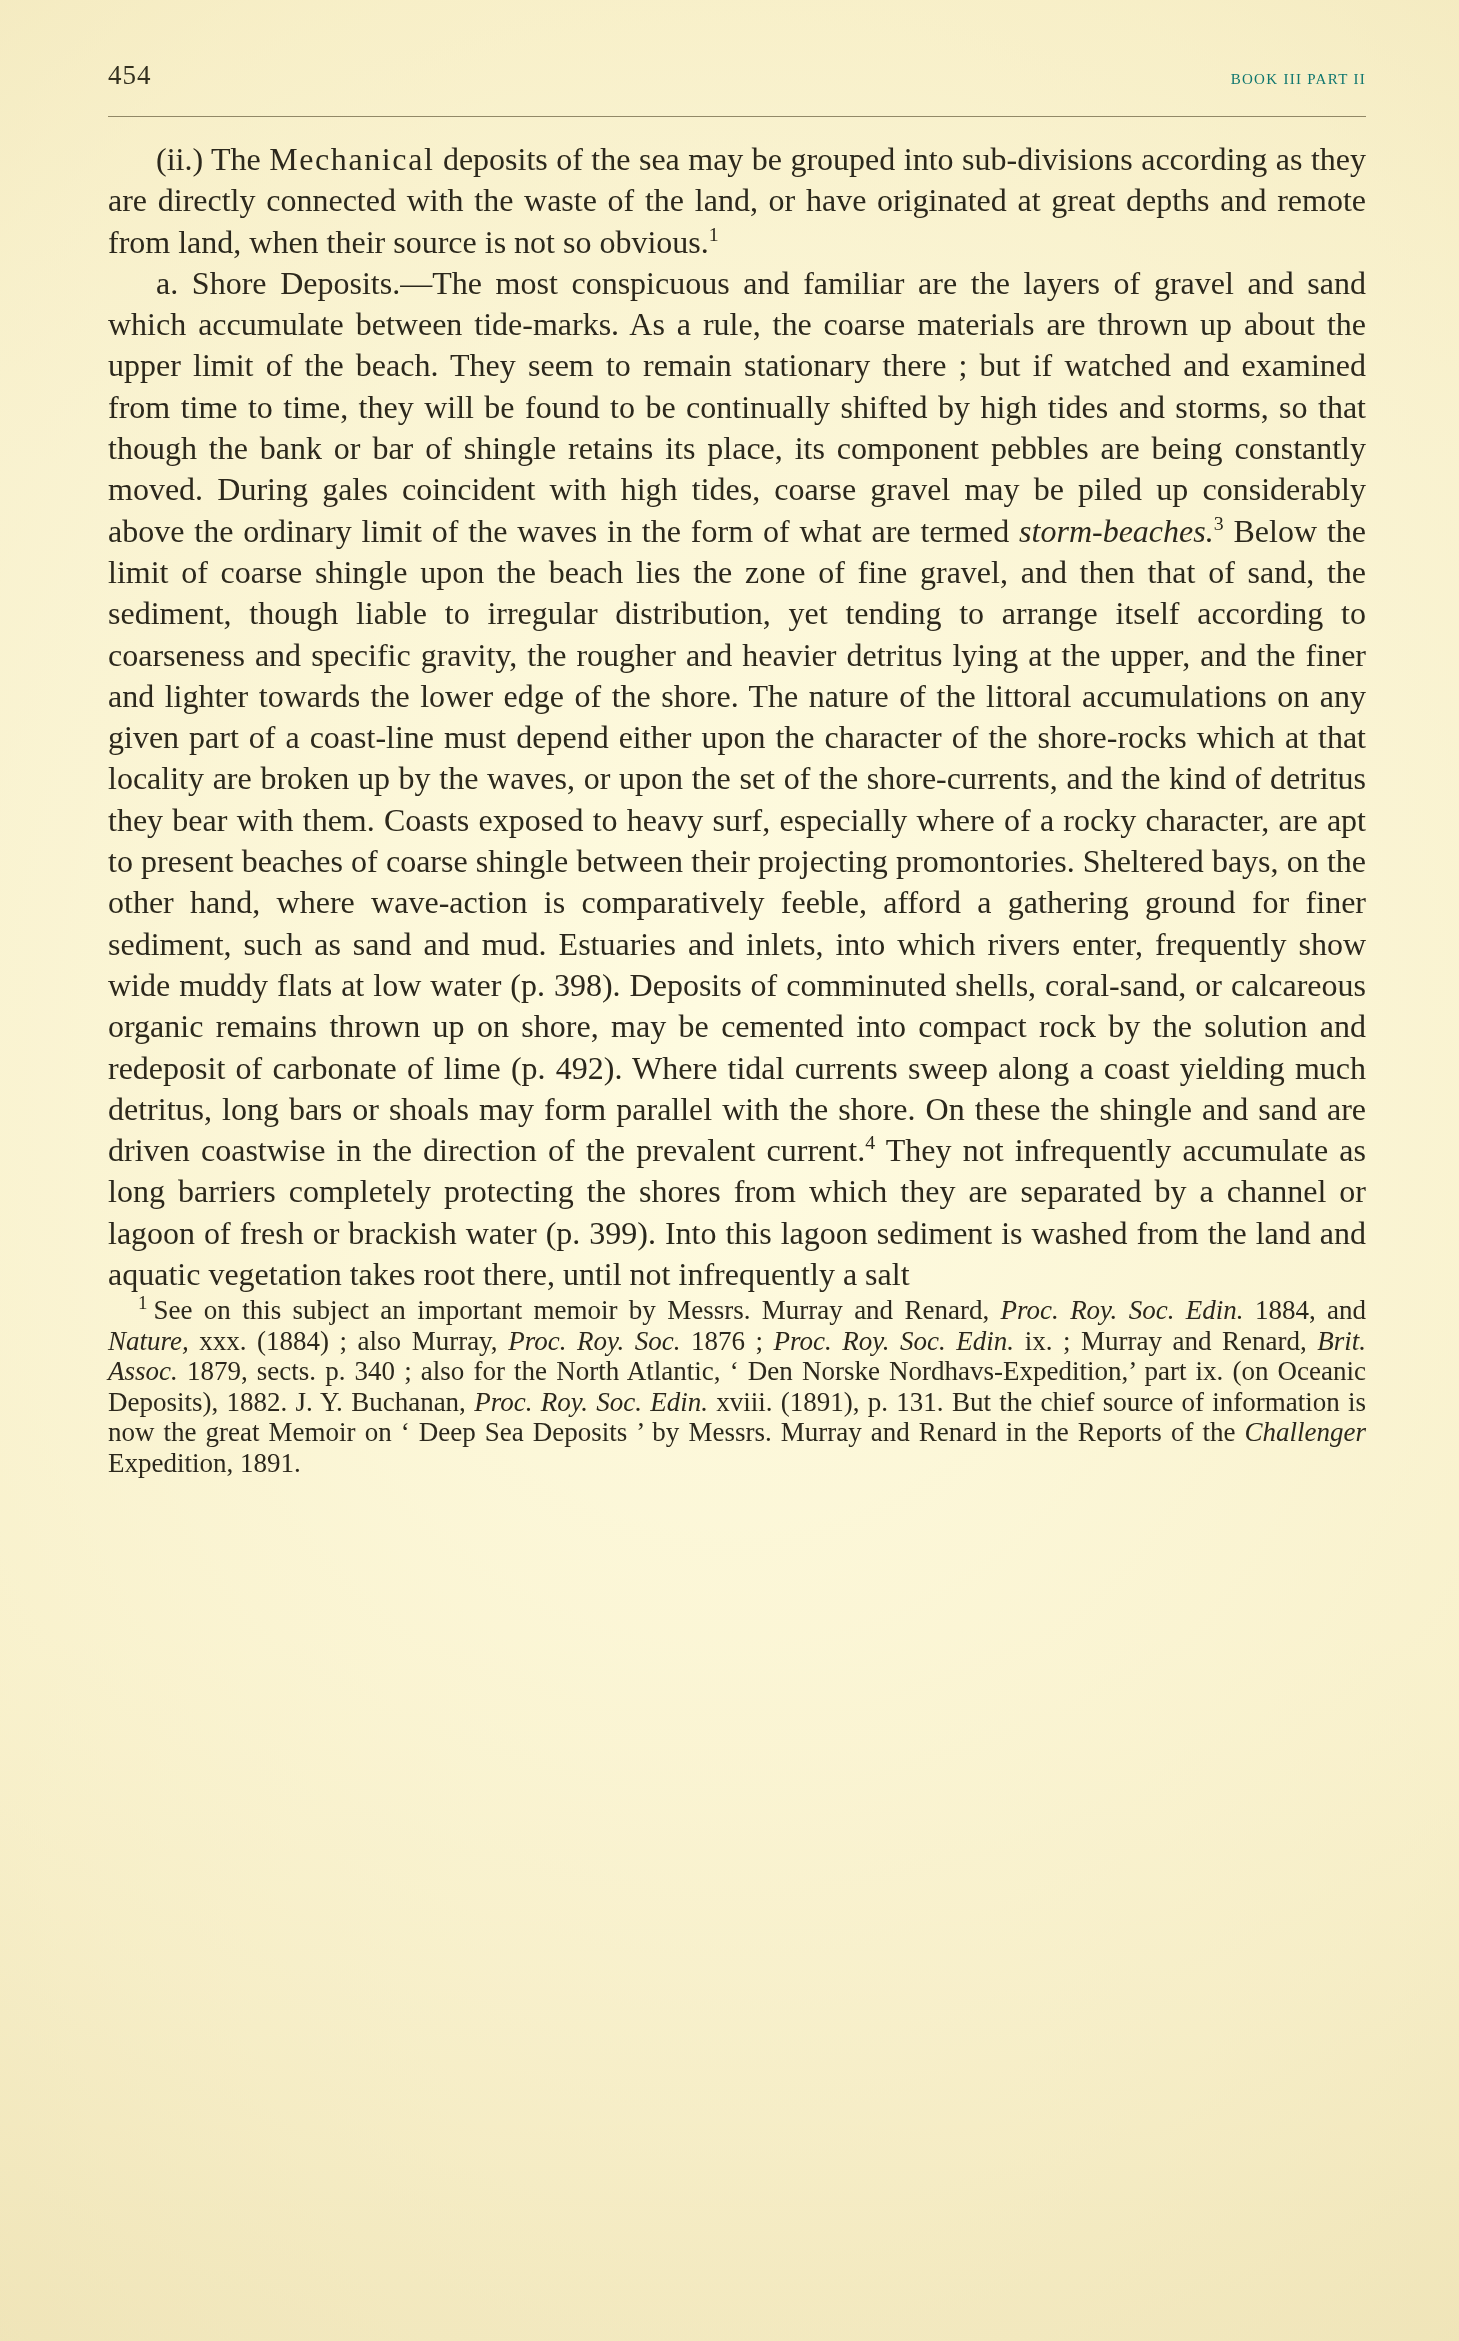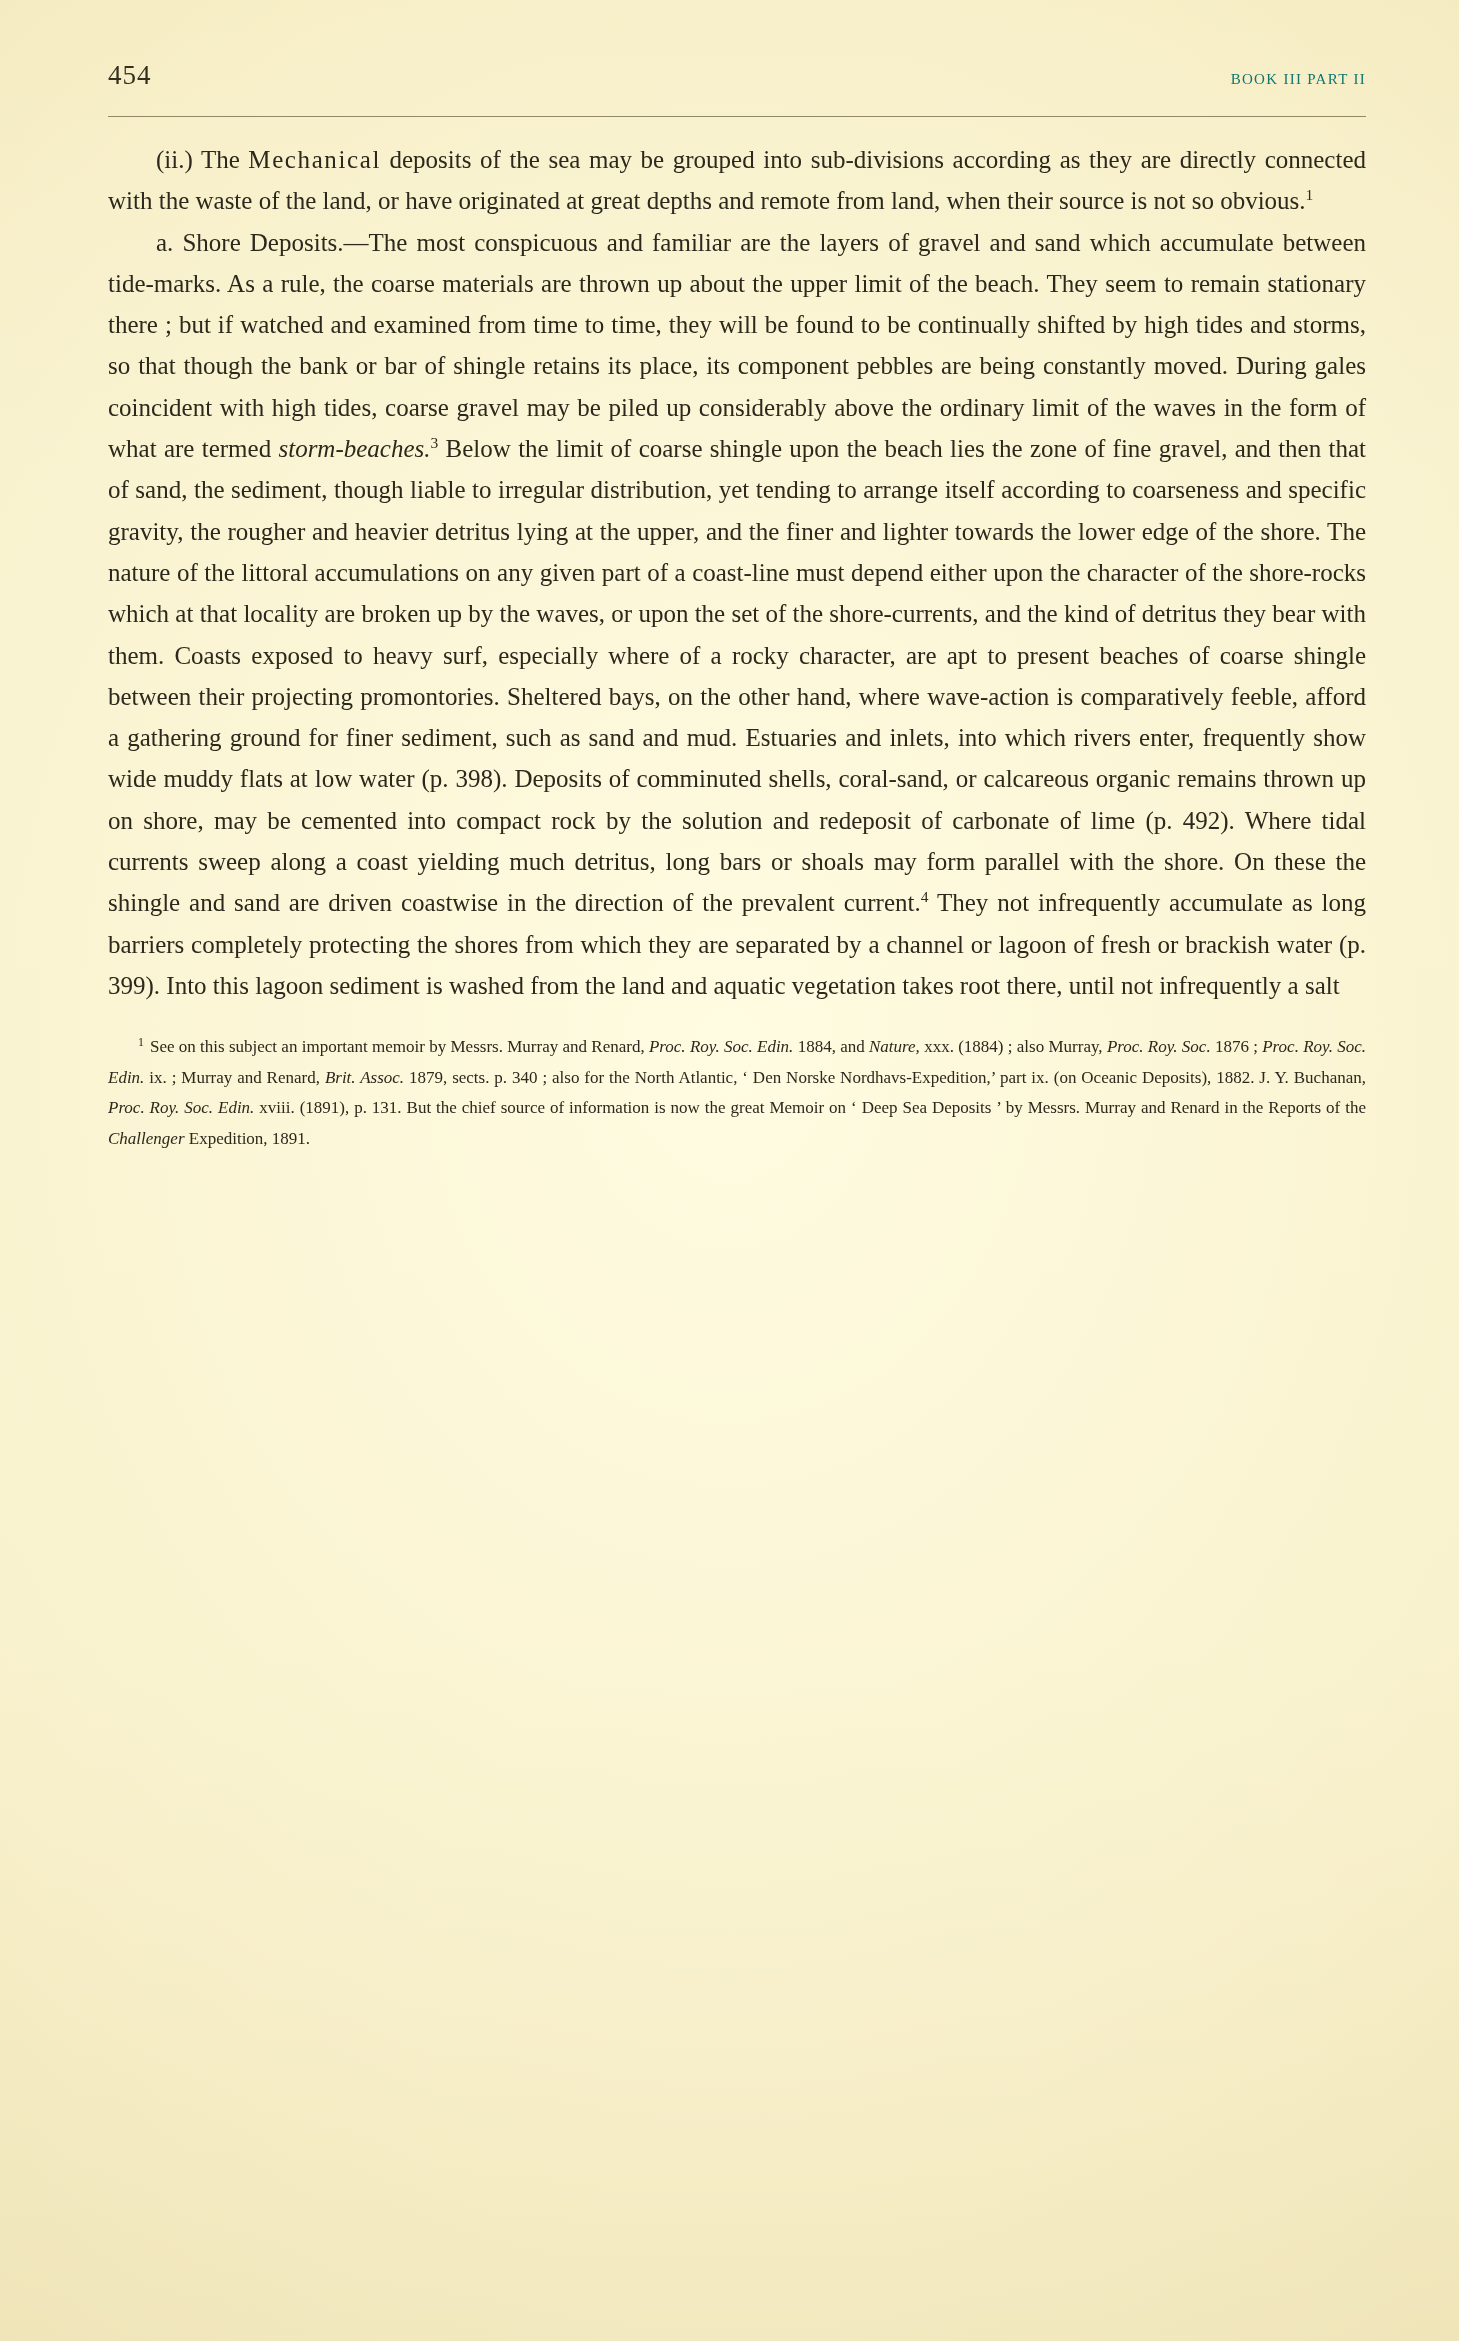--- a/index.html
+++ b/index.html
@@ -66,41 +66,40 @@
   .rule {
     margin-top: 16px;
     width: 100%;
     height: 1px;
     background: #6f6646;
     opacity: .75;
   }
   
   .body {
     margin-top: 22px;
-    font-size: 25px;
+    font-size: 32px;
     line-height: 41.3px;
     text-align: justify;
     text-justify: inter-word;
     color: #2c281c;
   }
   .body p {
     margin: 0;
     text-indent: 48px;
   }
   .sp-wide { letter-spacing: 1.6px; }
   .ital { font-style: italic; }
   sup {
     font-size: 0.62em;
     vertical-align: super;
     line-height: 0;
   }
   
   .footnotes {
-    margin-top: 26px;
-    font-size: 17px;
+    font-size: 27px;
     line-height: 30.5px;
     text-align: justify;
     color: #2c281c;
   }
   .footnotes p {
     margin: 0 0 1px 0;
     text-indent: 30px;
   }
   .footnotes sup {
     font-size: 0.7em;

